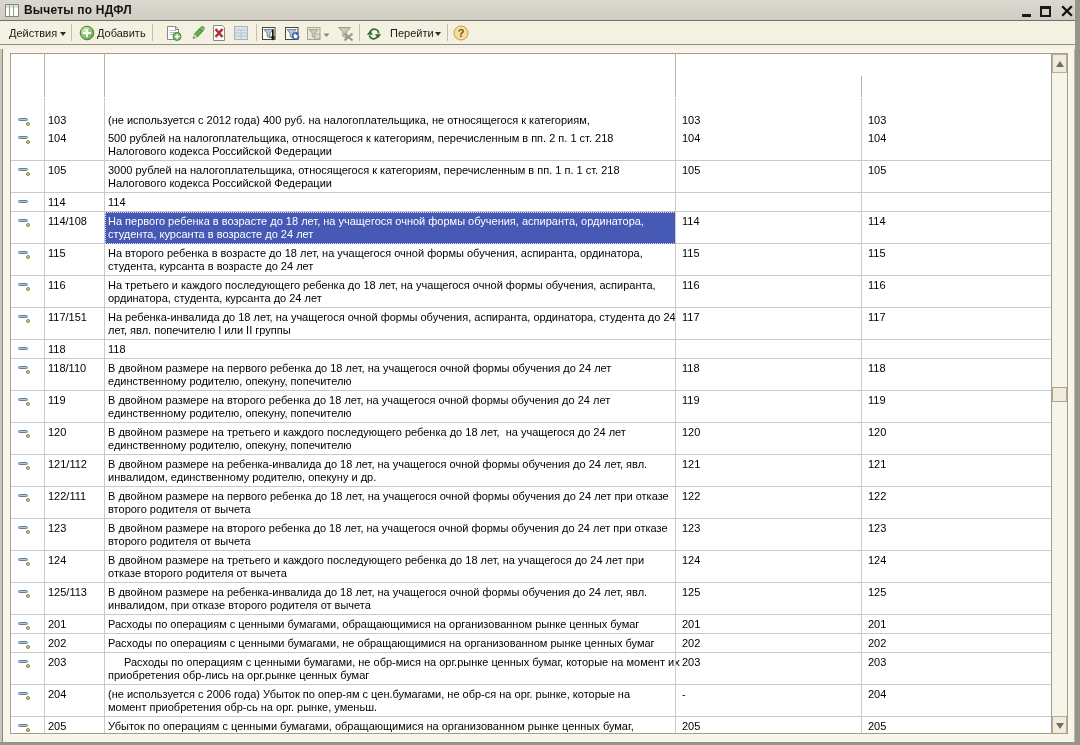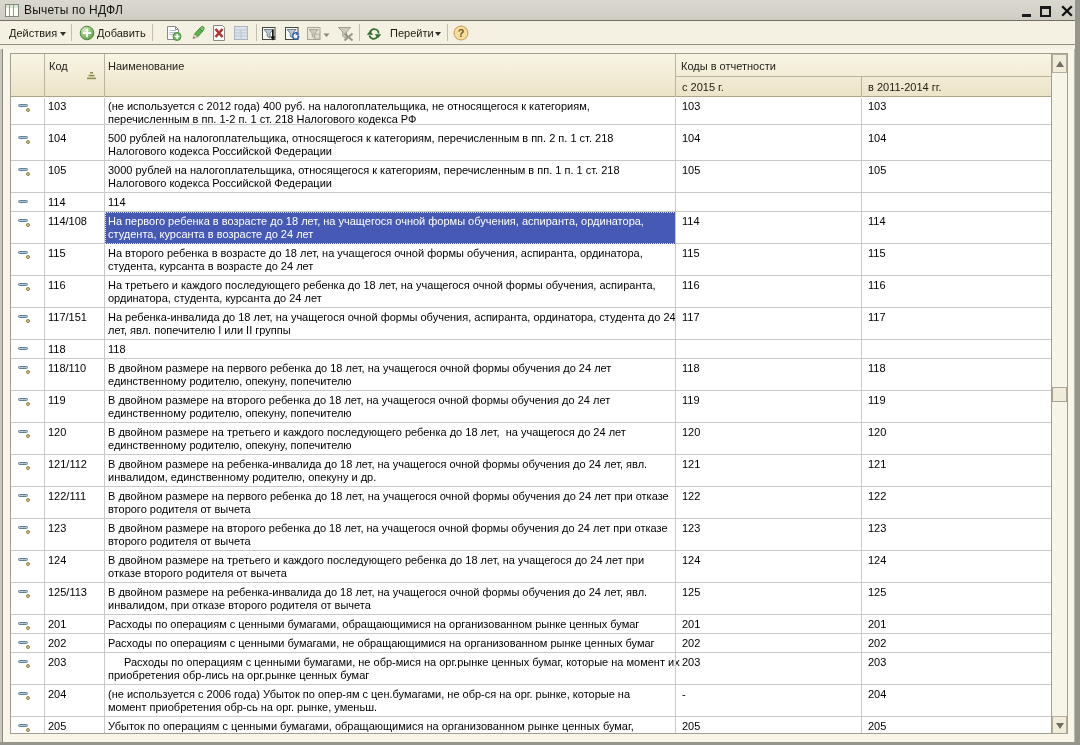--- a/index.html
+++ b/index.html
@@ -10,21 +10,21 @@
   
   #frameL1 { left:0; top:0; width:2px; height:745px; background:#c9c6be; }
   #frameL2 { left:2px; top:21px; width:1px; height:724px; background:#8a897f; }
   #frameR1 { left:1074px; top:0; width:1px; height:745px; background:#bcb9ad; }
   #frameR2 { left:1075px; top:0; width:5px; height:745px; background:#96958c; }
   #frameB  { left:0; top:742px; width:1080px; height:3px; background:#96958c; }
 
   
   #title { left:0; top:0; width:1075px; height:20px; background:linear-gradient(#dbd8d0,#cfccc4); }
   #titleline { left:0; top:20px; width:1075px; height:1px; background:#6f6f64; }
-  #title .txt { position:absolute; left:24px; top:3px; font-size:12px; font-weight:normal; color:#15150f; letter-spacing:0.2px;}
+  #title .txt { position:absolute; left:24px; top:3px; font-size:12px; font-weight:bold; color:#15150f; letter-spacing:0.2px;}
   #tmin { left:1022px; top:14px; width:9px; height:3px; background:#1a1a1a; }
   #tmax { left:1040px; top:6px; width:11px; height:11px; border:2px solid #1a1a1a; }
   #tmax::before { content:""; position:absolute; left:-2px; top:-2px; width:11px; height:3px; background:#1a1a1a;}
 
   
   #toolbar { left:0; top:21px; width:1075px; height:28px; background:#f5f1e2; }
   #toolbarline { left:0; top:44px; width:1075px; height:1px; background:#908f81; }
   .tbtxt { position:absolute; top:6px; font-size:11px; color:#1c1c14; }
   .tsep { position:absolute; top:3px; width:1px; height:17px; background:#c2bfae; }
   .arrdn { position:absolute; width:0; height:0; border-left:3px solid transparent; border-right:3px solid transparent; border-top:4px solid #30302a; }
@@ -168,41 +168,28 @@
   <div class="tsep" style="left:447px"></div>
 
   <svg class="ticon" style="left:453px" width="16" height="16" viewBox="0 0 16 16">
     <circle cx="8" cy="8" r="7" fill="#f7dc9e" stroke="#c49a50"></circle>
     <text x="8" y="12" font-size="11" font-weight="bold" text-anchor="middle" fill="#6b5422" font-family="Liberation Sans">?</text>
   </svg>
 </div>
 <div class="abs" id="toolbarline"></div>
 
 <div class="abs" id="tbl">
-  <div id="thead">
-    <div class="htx" style="left:38px;top:6px">Код</div>
-    <div class="htx" style="left:97px;top:6px">Наименование</div>
-    <div class="htx" style="left:670px;top:6px">Коды в отчетности</div>
-    <div class="htx" style="left:671px;top:27px">с 2015 г.</div>
-    <div class="htx" style="left:857px;top:27px">в 2011-2014 гг.</div>
-    <div style="position:absolute;left:664px;top:22px;width:377px;height:1px;background:#b9b49c"></div>
-    <svg style="position:absolute;left:75px;top:17px" width="12" height="9" viewBox="0 0 12 9">
-      <rect x="4" y="1" width="3" height="1.6" fill="#8f8f52"></rect>
-      <rect x="2.5" y="3.8" width="6" height="1.6" fill="#8f8f52"></rect>
-      <rect x="1" y="6.6" width="9" height="1.6" fill="#8f8f52"></rect>
-    </svg>
-  </div>
 
   <div class="vlnh" style="left:33px;top:0;height:43px"></div>
   <div class="vlnh" style="left:93px;top:0;height:43px"></div>
   <div class="vlnh" style="left:664px;top:0;height:43px"></div>
   <div class="vlnh" style="left:850px;top:22px;height:21px"></div>
 
   <div id="rows">
-<div class="row" style="top:43px;height:28px">
+<div class="row" style="top:57px;height:28px">
         <div class="pill"></div>
         <div class="ball"></div>
         <div class="cd">103</div>
         <div class="nm">
           <div style="position:absolute;left:0;top:0px;white-space:nowrap">(не используется с 2012 года) 400 руб. на налогоплательщика, не относящегося к категориям,</div>
           <div style="position:absolute;left:0;top:13px;white-space:nowrap">перечисленным в пп. 1-2 п. 1 ст. 218 Налогового кодекса РФ</div>
         </div>
         <div class="v1">103</div>
         <div class="v2">103</div>
       </div>

